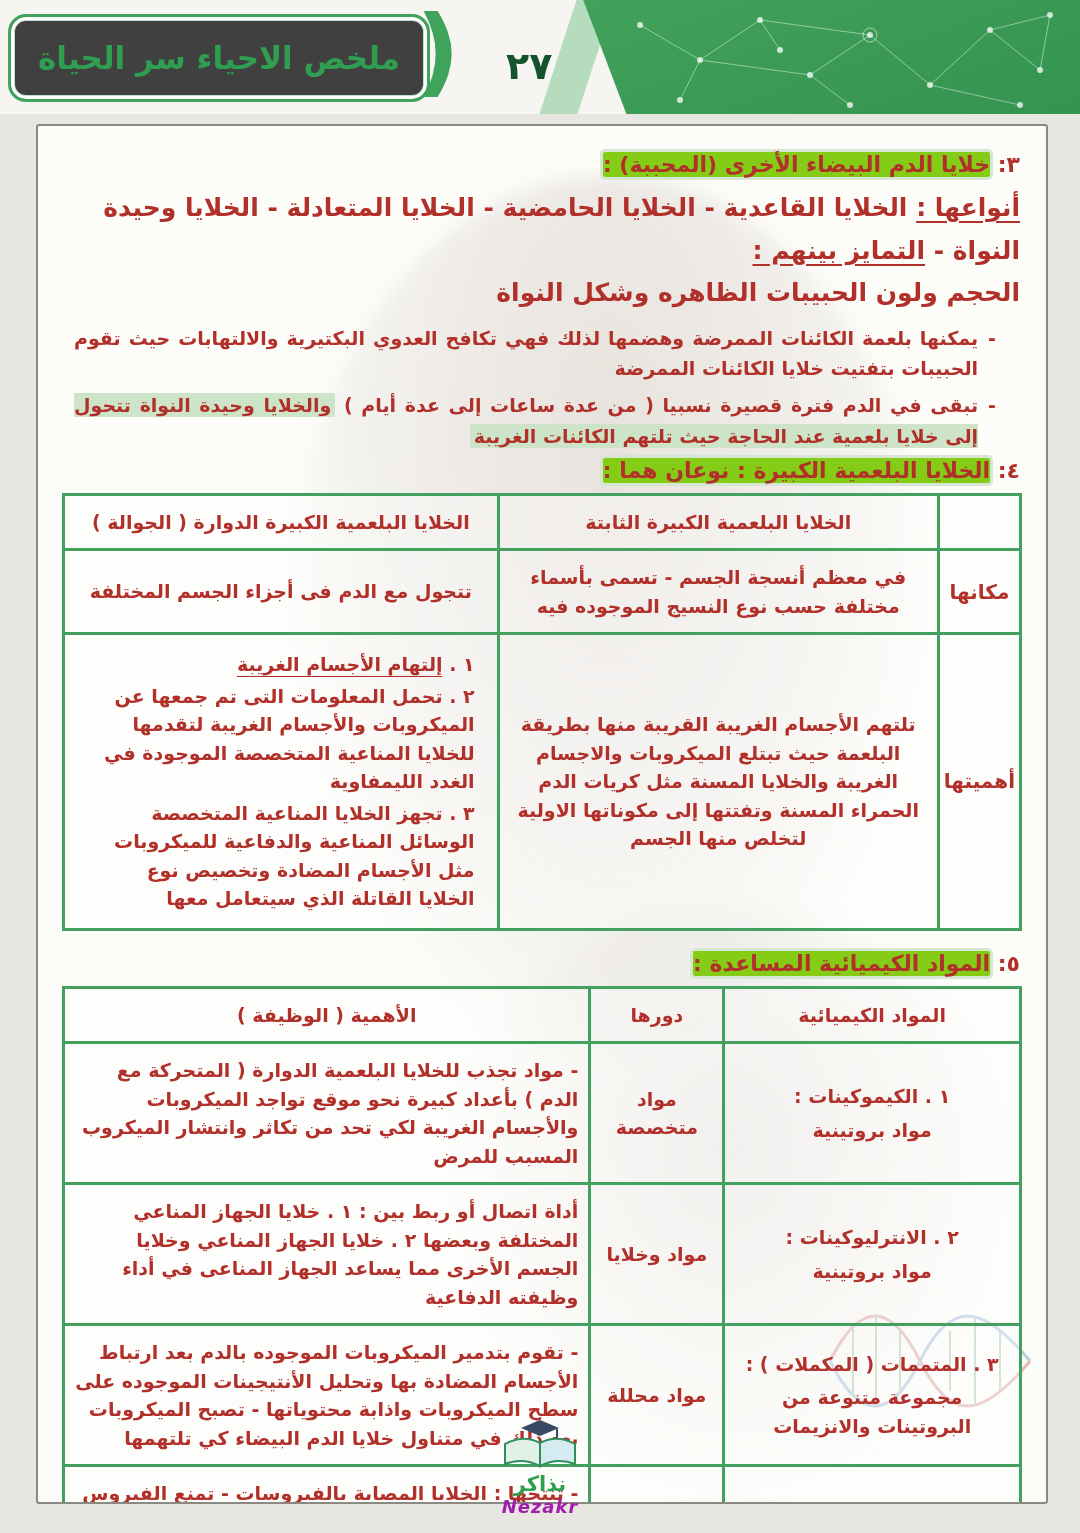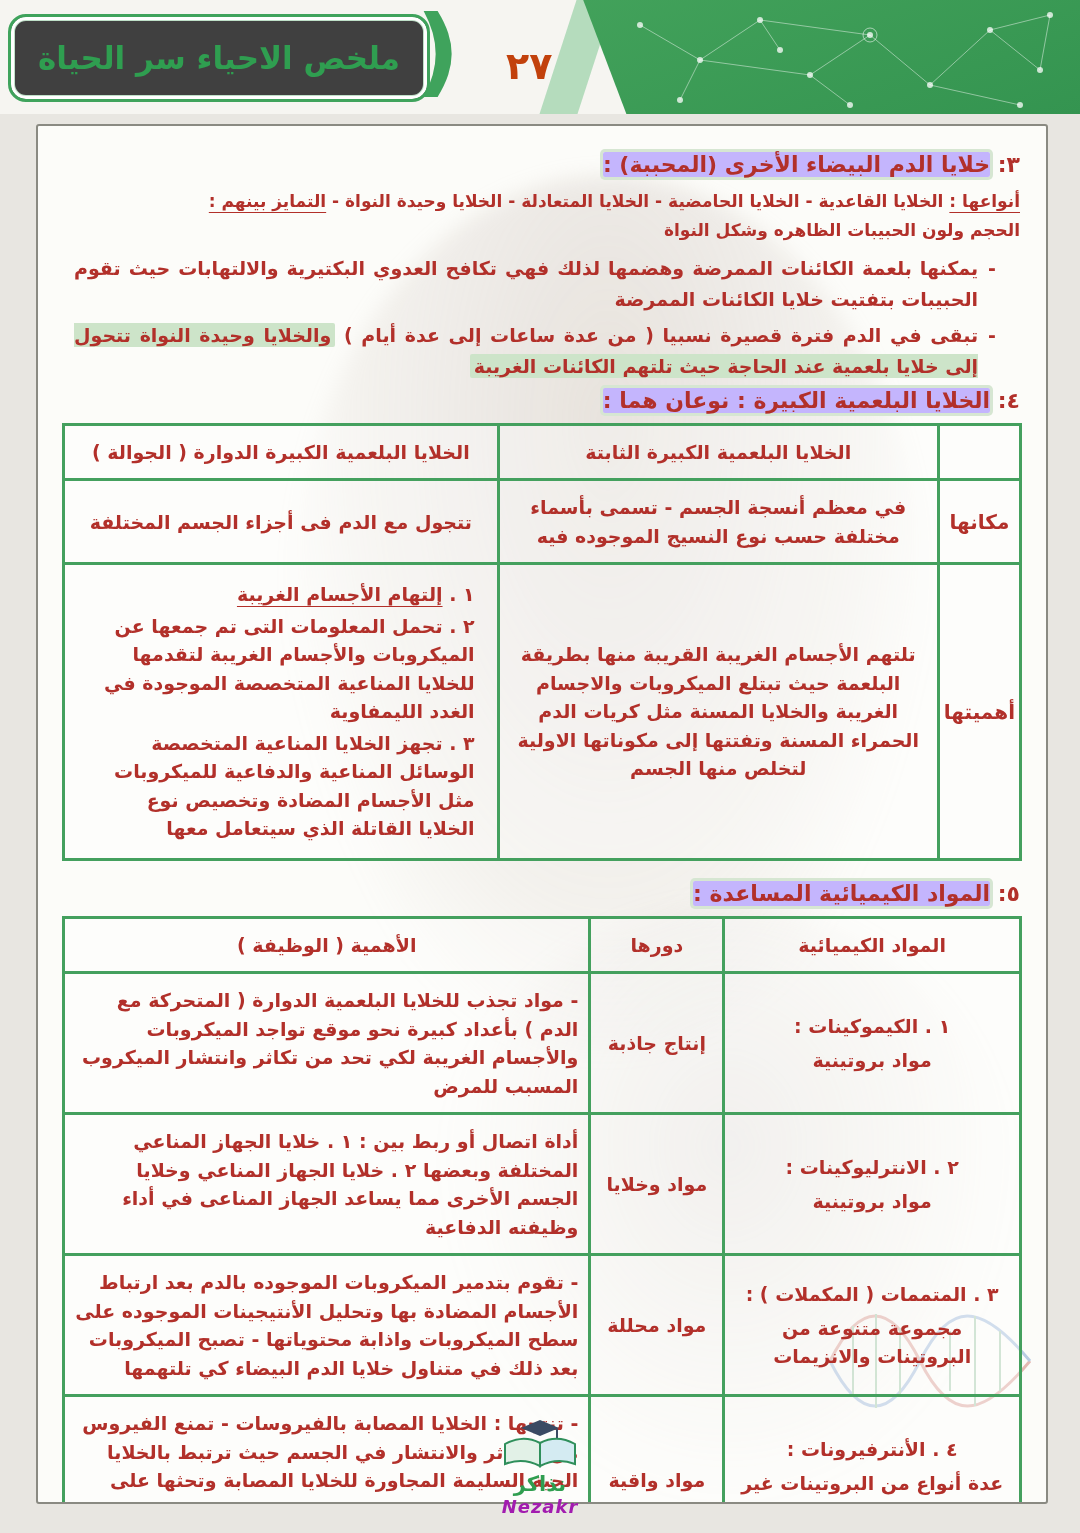--- a/index.html
+++ b/index.html
@@ -14,37 +14,37 @@
     background:linear-gradient(160deg,#4cab62,#349450);
     clip-path:polygon(54% 0,100% 0,100% 100%,58% 100%);}
   .banner-stripe{position:absolute;top:0;left:558px;width:38px;height:114px;background:#a9d7b4;
     transform:skewX(-18deg);opacity:.85;}
   .plexus{position:absolute;right:0;top:0;}
   .banner-titlebox{position:absolute;left:8px;top:14px;width:416px;height:82px;background:#404040;
     border:3px solid #3fa35c;border-radius:18px;display:flex;align-items:center;justify-content:center;
     box-shadow:inset 0 0 0 3px #ffffff, inset 0 0 0 4px #bfe0c8;}
   .banner-title{color:#2f9e50;font-size:31px;font-weight:bold;white-space:nowrap;}
   .banner-paren{position:absolute;left:416px;top:-6px;font-size:96px;line-height:114px;color:#3fa35c;font-weight:bold;}
-  .page-number{position:absolute;left:506px;top:44px;font-size:38px;font-weight:bold;color:#c2410c;}
+  .page-number{position:absolute;left:506px;top:44px;font-size:38px;font-weight:bold;color:#14532d;}
   
   .sheet{position:absolute;top:124px;left:36px;width:1008px;height:1376px;background:#fcfcf9;
     border:2px solid #8a8a82;border-radius:3px;overflow:hidden;}
   .face1{position:absolute;top:50px;left:250px;width:640px;height:880px;border-radius:50%;
     background:radial-gradient(ellipse at 50% 28%, rgba(184,168,158,0.30), rgba(184,168,158,0.12) 55%, transparent 75%);
     filter:blur(10px);}
   .face2{position:absolute;top:780px;left:400px;width:580px;height:600px;border-radius:50%;
     background:radial-gradient(ellipse at 50% 40%, rgba(178,166,158,0.22), transparent 70%);
     filter:blur(12px);}
   .dna{position:absolute;right:6px;top:1160px;opacity:.45;}
   .content{position:relative;z-index:2;padding:22px 24px 0;color:#b2302a;font-weight:bold;}
   
   .sec-head{font-size:22px;text-align:right;margin:4px 2px 10px;}
-  .hl{background:#c4b5fd;box-shadow:0 0 0 3px #d6e6d2;border-radius:2px;}
+  .hl{background:#84cc16;box-shadow:0 0 0 3px #d6e6d2;border-radius:2px;}
   .u{text-decoration:underline;text-underline-offset:5px;}
-  .types{font-size:17px;line-height:1.7;text-align:right;margin:6px 2px 8px;}
+  .types{font-size:25px;line-height:1.7;text-align:right;margin:6px 2px 8px;}
   .bullet{display:flex;gap:10px;font-size:19px;line-height:1.62;margin:6px 26px 6px 12px;text-align:justify;}
   .bullet .dash{flex:0 0 auto;}
   .hl-strong{background:#cde4c9;padding:1px 4px;border-radius:2px;}
   
   table{width:100%;border-collapse:collapse;background:rgba(255,255,255,0.35);}
   th,td{border:3px solid #44a05e;color:#b2302a;font-weight:bold;padding:12px 10px;font-size:19px;
     text-align:center;line-height:1.5;vertical-align:middle;}
   .t1{margin-top:10px;}
   .t1 .rlabel{width:62px;padding:4px;font-size:20px;}
   .t1 .cell-fixed{width:46%;}
@@ -202,21 +202,21 @@
           <tr>
         <th class="c-sub">المواد الكيميائية</th>
         <th class="c-role">دورها</th>
         <th class="c-imp">الأهمية ( الوظيفة )</th>
       </tr>
       <tr>
         <td>
           <div class="sub-name">١ . الكيموكينات :</div>
           <div>مواد بروتينية</div>
         </td>
-        <td>إنتاج جاذبة</td>
+        <td>مواد متخصصة</td>
         <td class="imp-cell">- مواد تجذب للخلايا البلعمية الدوارة ( المتحركة مع الدم ) بأعداد كبيرة نحو موقع تواجد الميكروبات والأجسام الغريبة لكي تحد من تكاثر وانتشار الميكروب المسبب للمرض</td>
       </tr>
       <tr>
         <td>
           <div class="sub-name">٢ . الانترليوكينات :</div>
           <div>مواد بروتينية</div>
         </td>
         <td>مواد وخلايا</td>
         <td class="imp-cell">أداة اتصال أو ربط بين : ١ . خلايا الجهاز المناعي المختلفة وبعضها ٢ . خلايا الجهاز المناعي وخلايا الجسم الأخرى مما يساعد الجهاز المناعى في أداء وظيفته الدفاعية</td>
       </tr>

